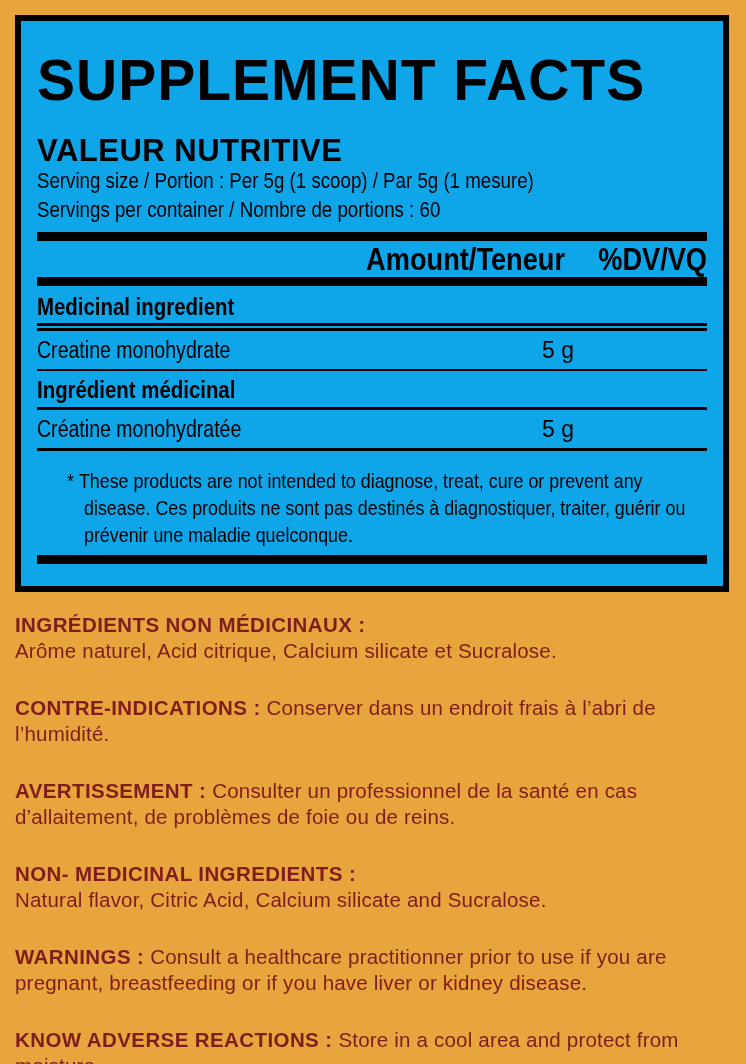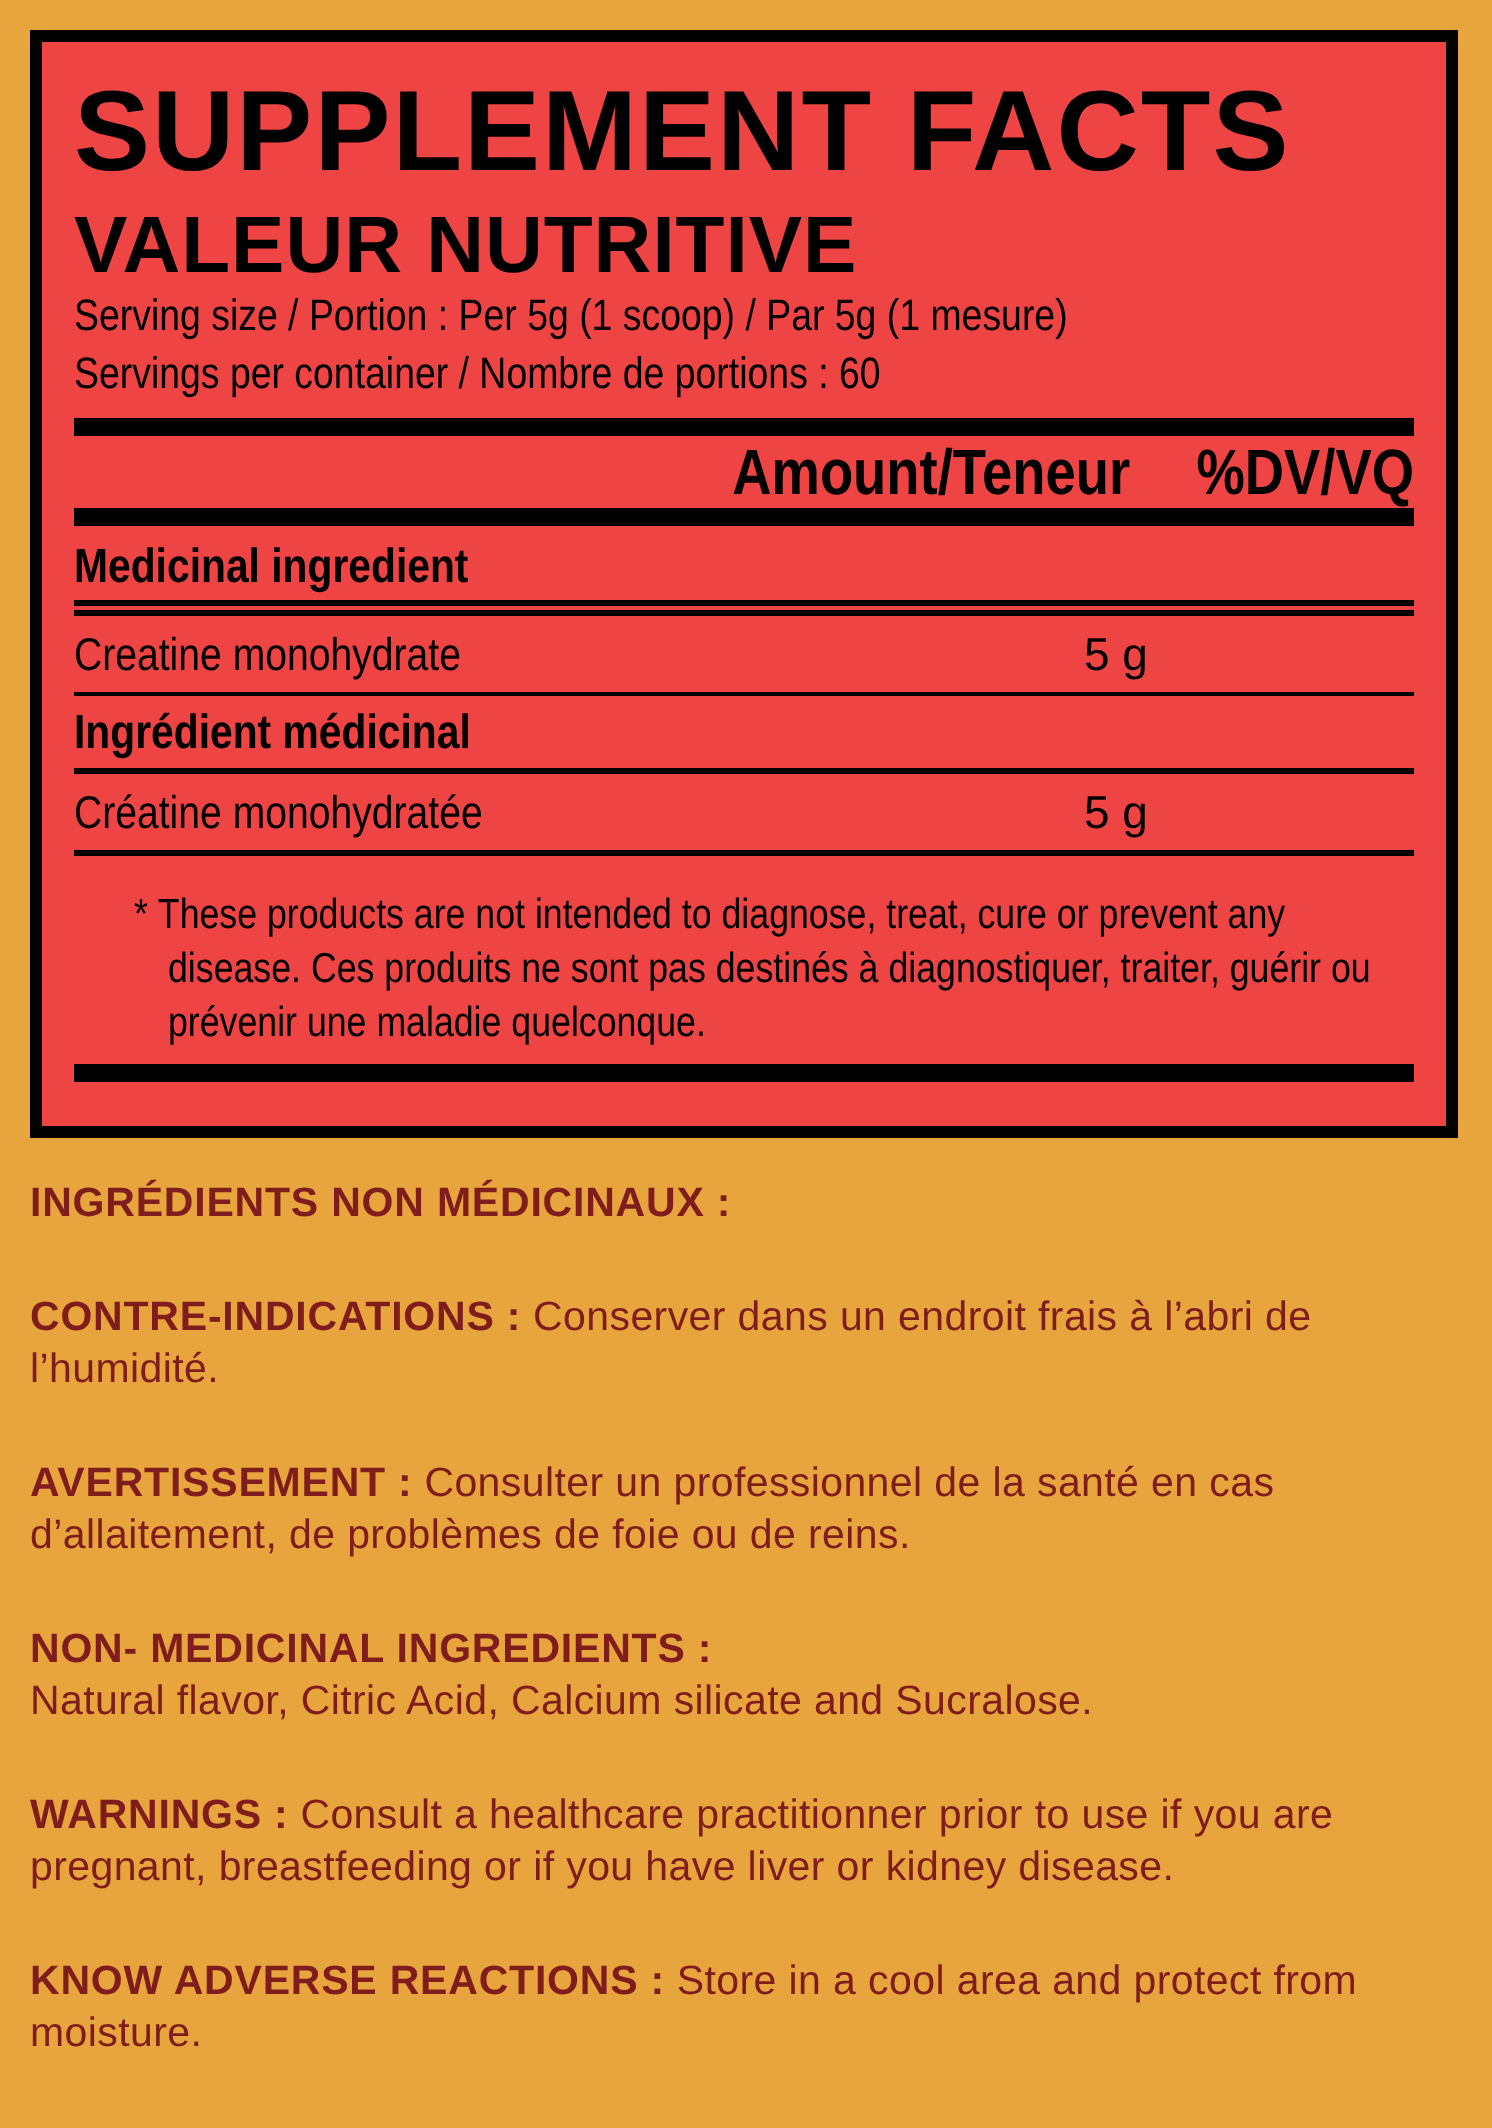--- a/index.html
+++ b/index.html
@@ -8,31 +8,31 @@
     width: 746px; height: 1064px;
     background: #E8A43D;
     font-family: "Liberation Sans", sans-serif;
     color: #000;
     overflow: hidden;
   }
 
   
   .panel {
     margin: 15px 17px 0 15px;
-    background: #ef4444;
+    background: #0ea5e9;
     border: 6px solid #000;
-    padding: 18px 16px 22px 16px;
+    padding: 32px 16px 22px 16px;
   }
   .panel-title {
     font-size: 57px; font-weight: 700; line-height: 0.95;
     letter-spacing: 1px; white-space: nowrap;
   }
   .panel-subtitle {
-    margin-top: 10px;
-    font-size: 40px; font-weight: 700; line-height: 1.0;
+    margin-top: 28px;
+    font-size: 31px; font-weight: 700; line-height: 1.0;
     letter-spacing: 0.5px; white-space: nowrap;
   }
   .cond {
     display: inline-block;
     transform: scaleX(0.85);
     transform-origin: 0 50%;
     white-space: nowrap;
   }
   .serving-line { font-size: 22px; line-height: 29px; }
   .serving-line:first-of-type { margin-top: 6px; }
@@ -121,21 +121,21 @@
   <div class="rule-med" style="margin-top:0"></div>
 
   <div class="footnote">
     <span class="footnote-inner"><span>*</span>&nbsp;<span>These products are not intended to diagnose, treat, cure or prevent any disease. Ces produits ne sont pas destinés à diagnostiquer, traiter, guérir ou prévenir une maladie quelconque.</span></span>
   </div>
 
   <div class="bar bar-bottom"></div>
 </div>
 
 <div class="info">
-  <p class="stacked"><span class="lbl">INGRÉDIENTS NON MÉDICINAUX :</span></p>
+  <p class="stacked"><span class="lbl">INGRÉDIENTS NON MÉDICINAUX :</span><span>Arôme naturel, Acid citrique, Calcium silicate et Sucralose.</span></p>
 
   <p><span class="lbl">CONTRE-INDICATIONS :</span> <span>Conserver dans un endroit frais à l’abri de l’humidité.</span></p>
 
   <p><span class="lbl">AVERTISSEMENT :</span> <span>Consulter un professionnel de la santé en cas d’allaitement, de problèmes de foie ou de reins.</span></p>
 
   <p class="stacked"><span class="lbl">NON- MEDICINAL INGREDIENTS :</span><span>Natural flavor, Citric Acid, Calcium silicate and Sucralose.</span></p>
 
   <p><span class="lbl">WARNINGS :</span> <span>Consult a healthcare practitionner prior to use if you are pregnant, breastfeeding or if you have liver or kidney disease.</span></p>
 
   <p><span class="lbl">KNOW ADVERSE REACTIONS :</span> <span>Store in a cool area and protect from moisture.</span></p>

